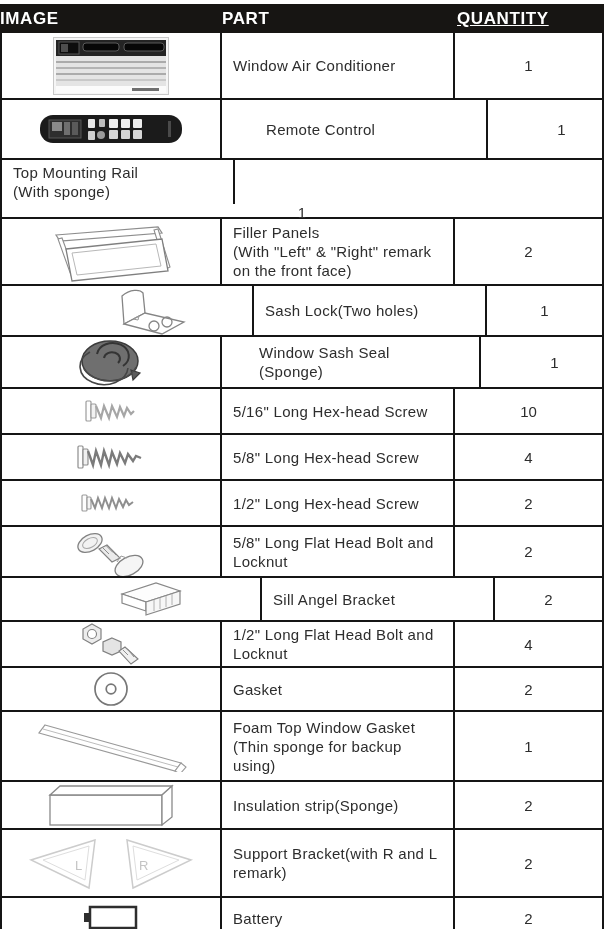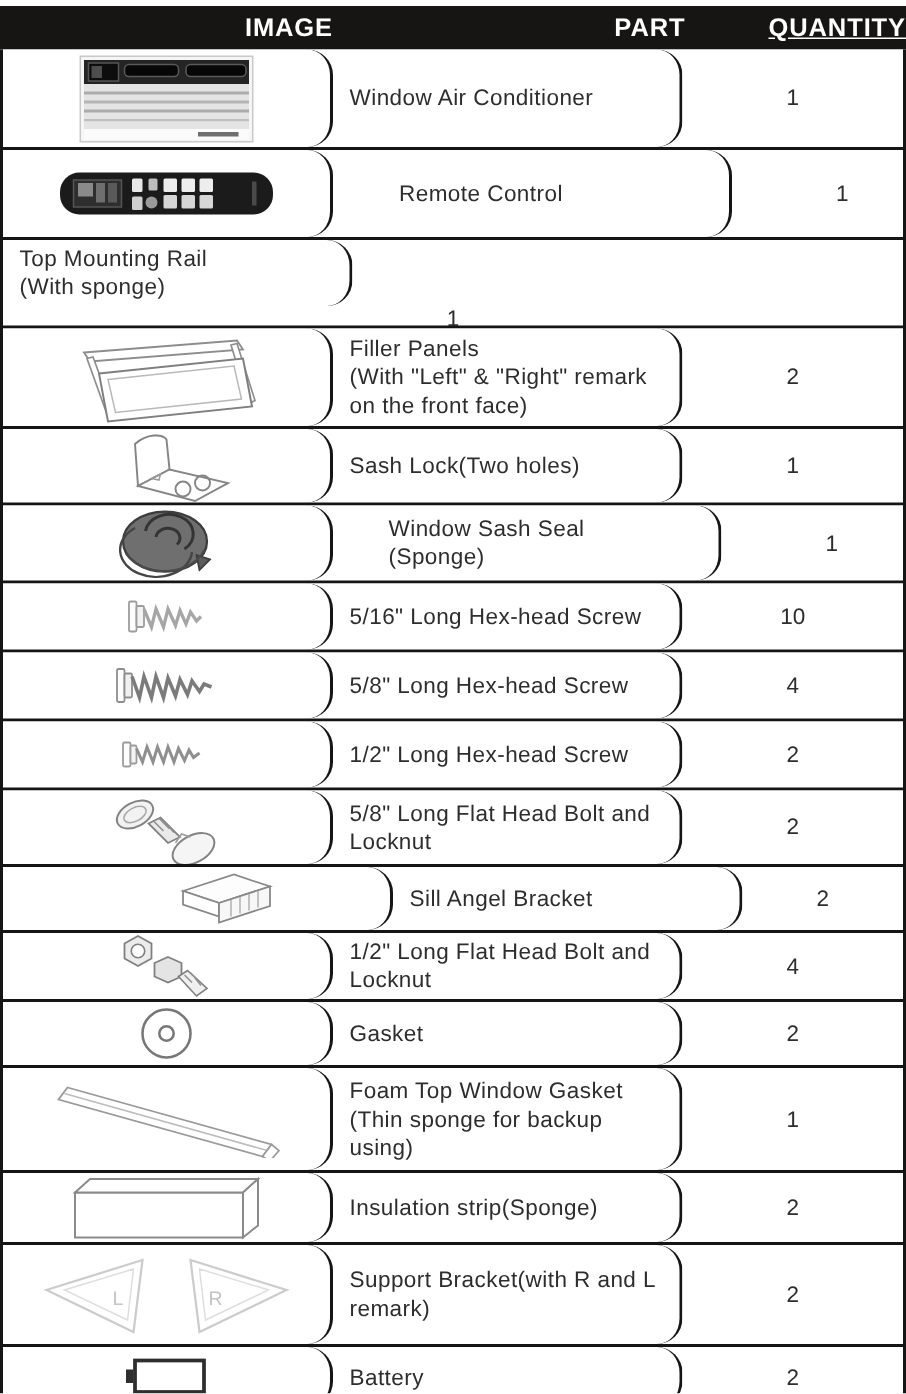--- a/index.html
+++ b/index.html
@@ -4,31 +4,31 @@
 <style>
   html,body{margin:0;padding:0;background:#ffffff;}
   .page{
     width:604px;height:929px;background:#ffffff;position:relative;
     font-family:"Liberation Sans", sans-serif;overflow:hidden;box-sizing:border-box;
   }
   .thead{
     margin-top:4px;height:29px;background:#171513;display:flex;align-items:center;
     color:#ffffff;font-weight:bold;font-size:17px;letter-spacing:0.6px;
   }
-  .th{text-align:right;}
+  .th{text-align:left;}
   .th.c-image{width:222px;}
   .th.c-part{width:235px;}
   .th.c-qty{flex:1;text-decoration:underline;}
   .tbody{
     box-sizing:border-box;width:604px;
     border-left:2px solid #151515;border-right:2px solid #151515;border-bottom:3px solid #151515;
   }
   .trow{display:flex;border-bottom:2px solid #151515;box-sizing:border-box;background:#fff;}
   .trow:last-child{border-bottom:none;}
-  .cell{box-sizing:border-box;border-radius:17px;}
+  .cell{box-sizing:border-box;}
   .img-cell{
     width:220px;border-right:2px solid #151515;
     display:flex;align-items:center;justify-content:center;overflow:hidden;
   }
   .part-cell{
     width:233px;border-right:2px solid #151515;
     display:flex;align-items:center;padding:3px 6px 3px 11px;
   }
   .part-text{
     font-size:15px;line-height:19px;color:#2d2d2d;letter-spacing:0.3px;white-space:pre-line;
@@ -132,21 +132,21 @@
 </svg>
           </span>
         </div>
         <div class="cell part-cell">
           <span class="part-text">Filler Panels
 (With "Left" &amp; "Right" remark
 on the front face)</span>
         </div>
         <div class="cell qty-cell">2</div>
       </div>
-      <div class="trow" style="height: 51px;">
+      <div class="trow" style="height: 51px; padding-left: 32px;">
         <div class="cell img-cell">
           <span class="icon-wrap">
             <svg width="106" height="48" viewBox="0 0 106 48">
 <path d="M32,9 C40,2 50,2 53,6 L55,26 L34,37 Z" fill="#ffffff" stroke="#858585" stroke-width="1.3"></path>
 <path d="M34,37 L55,26 L94,35 L72,47 Z" fill="#ffffff" stroke="#858585" stroke-width="1.3"></path>
 <circle cx="64" cy="39" r="5" fill="none" stroke="#858585" stroke-width="1.3"></circle>
 <circle cx="77" cy="35" r="5" fill="none" stroke="#858585" stroke-width="1.3"></circle>
 <path d="M43,32 l6,-3 l-1,4 z" fill="none" stroke="#9a9a9a" stroke-width="1"></path>
 </svg>
           </span>

